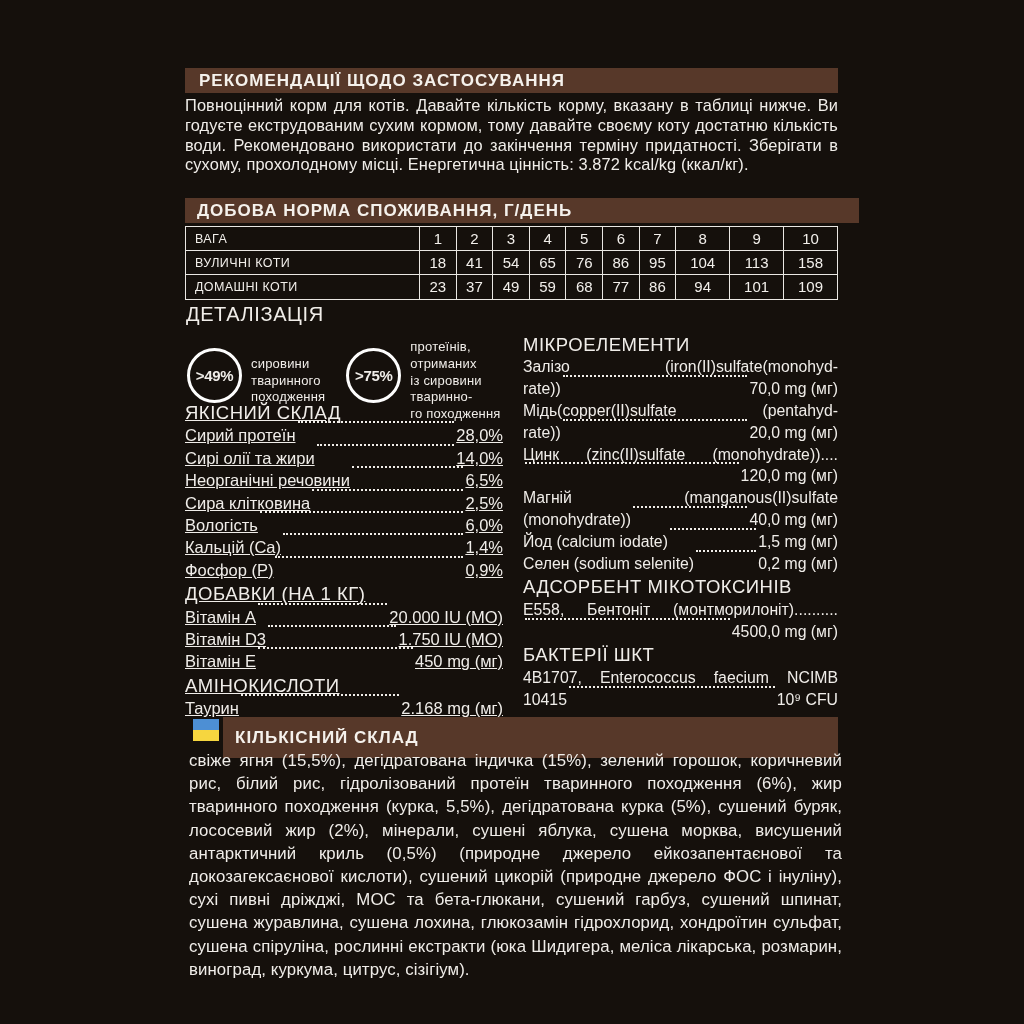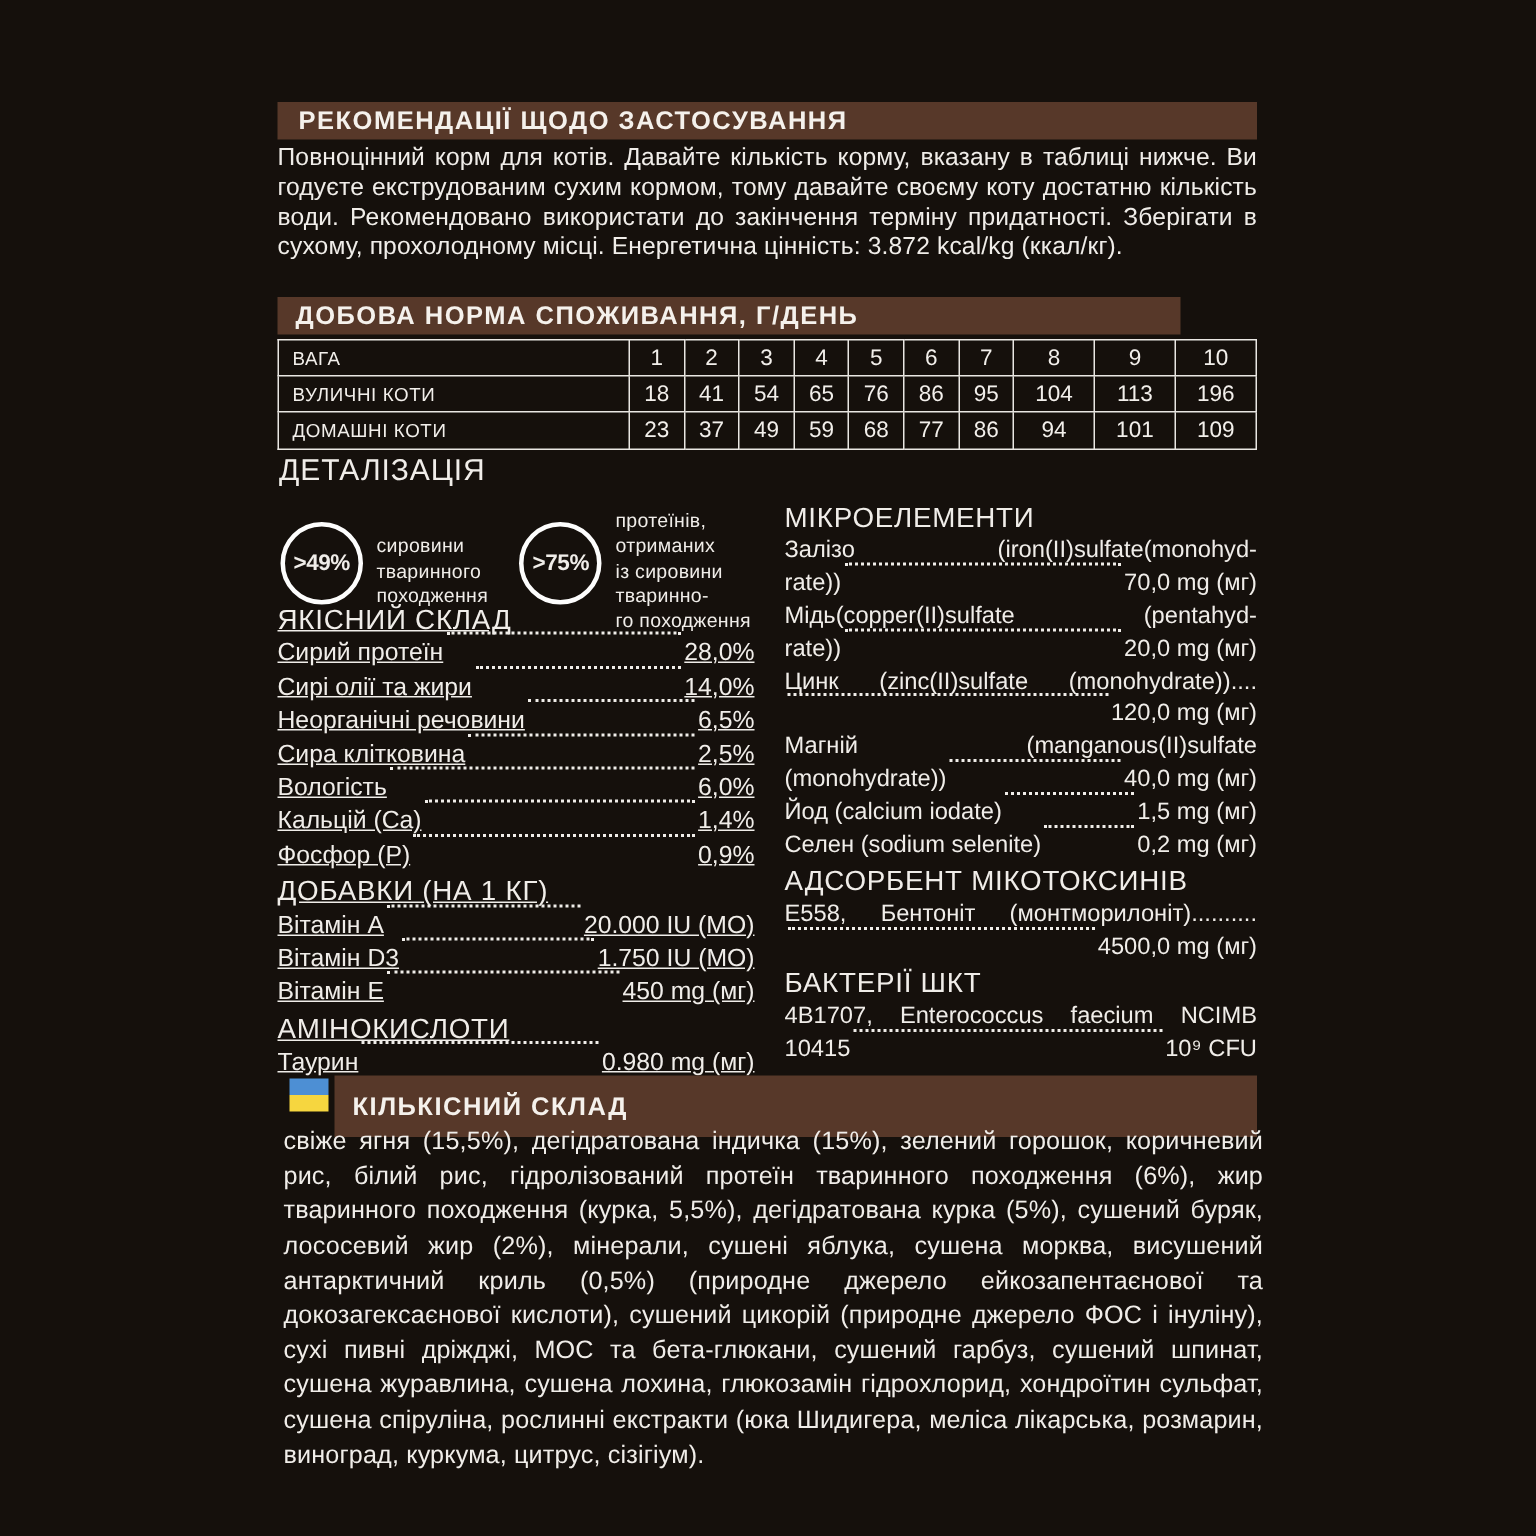--- a/index.html
+++ b/index.html
@@ -15,21 +15,21 @@
     display:flex;align-items:center;
     font-size:17px;font-weight:600;letter-spacing:1px;
     padding-left:12px;
   }
   #bar-recommendations{left:185px;top:68px;width:653px;height:25px;padding-left:14px;}
   #recommendations-body{
     left:185px;top:96px;width:653px;
     font-size:16.4px;line-height:19.8px;letter-spacing:.1px;
     text-align:justify;
   }
-  #bar-daily-norm{left:185px;top:198px;width:602px;height:25px;}
+  #bar-daily-norm{left:185px;top:198px;width:674px;height:25px;}
   #feeding-table{left:185px;top:226px;width:653px;border-collapse:collapse;}
   #feeding-table td{
     border:1.2px solid #eae7e3;height:23.2px;text-align:center;
     font-size:15px;padding:0;color:#f2efeb;
   }
   #feeding-table td.tlabel{
     width:224px;text-align:left;padding-left:9px;
     font-size:12.5px;letter-spacing:.4px;margin-top:16px;
   }
   #detail-title{left:186px;top:303px;font-size:20px;letter-spacing:.6px;}
@@ -98,21 +98,21 @@
         <td class="tlabel">ВУЛИЧНІ КОТИ</td>
         <td>18</td>
         <td>41</td>
         <td>54</td>
         <td>65</td>
         <td>76</td>
         <td>86</td>
         <td>95</td>
         <td>104</td>
         <td>113</td>
-        <td>196</td>
+        <td>158</td>
       </tr>
       <tr>
         <td class="tlabel">ДОМАШНІ КОТИ</td>
         <td>23</td>
         <td>37</td>
         <td>49</td>
         <td>59</td>
         <td>68</td>
         <td>77</td>
         <td>86</td>
@@ -199,21 +199,21 @@
         <span class="lbl">Вітамін E</span>
         <span class="dots"></span>
         <span class="val">450 mg (мг)</span>
       </div>
     </div>
   <div class="col-h sec-gap">АМІНОКИСЛОТИ</div>
   <div>
       <div class="lrow">
         <span class="lbl">Таурин</span>
         <span class="dots"></span>
-        <span class="val">0.980 mg (мг)</span>
+        <span class="val">2.168 mg (мг)</span>
       </div>
     </div>
 </div>
 
 <div id="right-col" class="abs">
   <div class="col-h">МІКРОЕЛЕМЕНТИ</div>
   <div>
       <div class="frow">Залізо (iron(II)sulfate(monohyd-</div>
       <div class="lrow">
         <span class="lbl">rate))</span>

